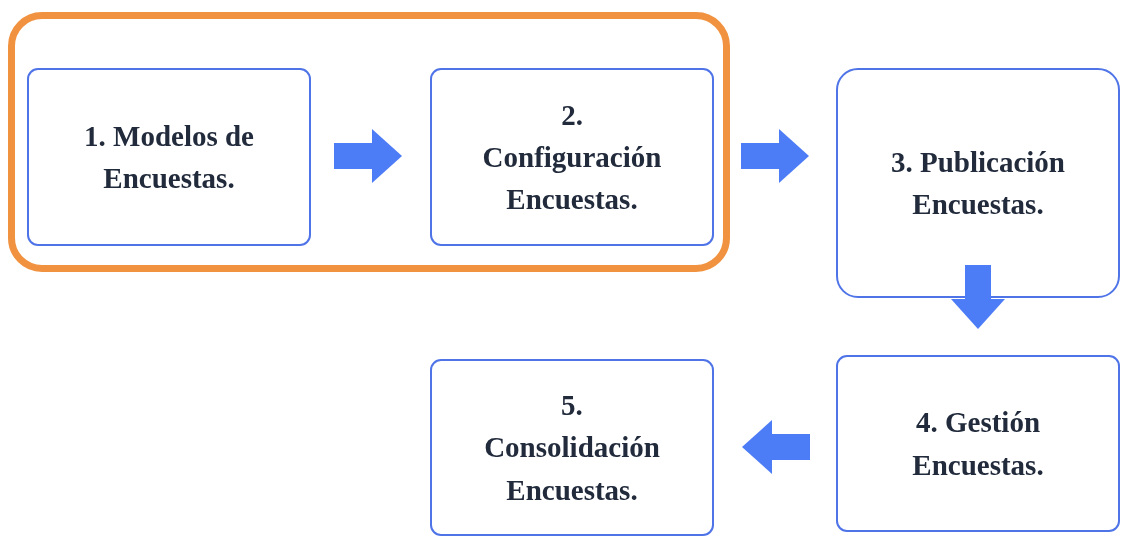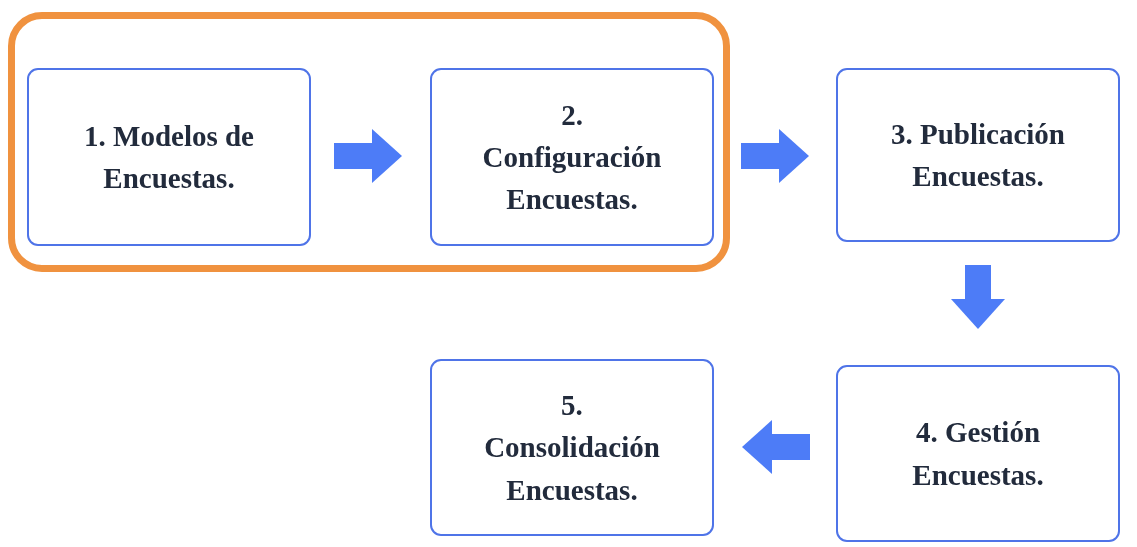--- a/index.html
+++ b/index.html
@@ -78,22 +78,22 @@
   .head-down {
     width: 0; height: 0;
     border-left: 27px solid transparent;
     border-right: 27px solid transparent;
     border-top: 30px solid var(--arrow);
   }
 
   
   .box-1 { left: 27px;  top: 68px;  width: 284px; height: 178px; }
   .box-2 { left: 430px; top: 68px;  width: 284px; height: 178px; }
-  .box-3 { left: 836px; top: 68px;  width: 284px; height: 174px; }
-  .box-4 { left: 836px; top: 365px; width: 284px; height: 177px; }
+  .box-3 { left: 836px; top: 68px;  width: 284px; height: 230px; border-radius: 22px; }
+  .box-4 { left: 836px; top: 355px; width: 284px; height: 177px; }
   .box-5 { left: 430px; top: 359px; width: 284px; height: 177px; }
 
   
   .arrow-1 { left: 334px; top: 129px; }
   .arrow-2 { left: 741px; top: 129px; }
   .arrow-3 { left: 951px; top: 265px; }
   .arrow-4 { left: 742px; top: 420px; }
 </style>
 </head>
 <body>

